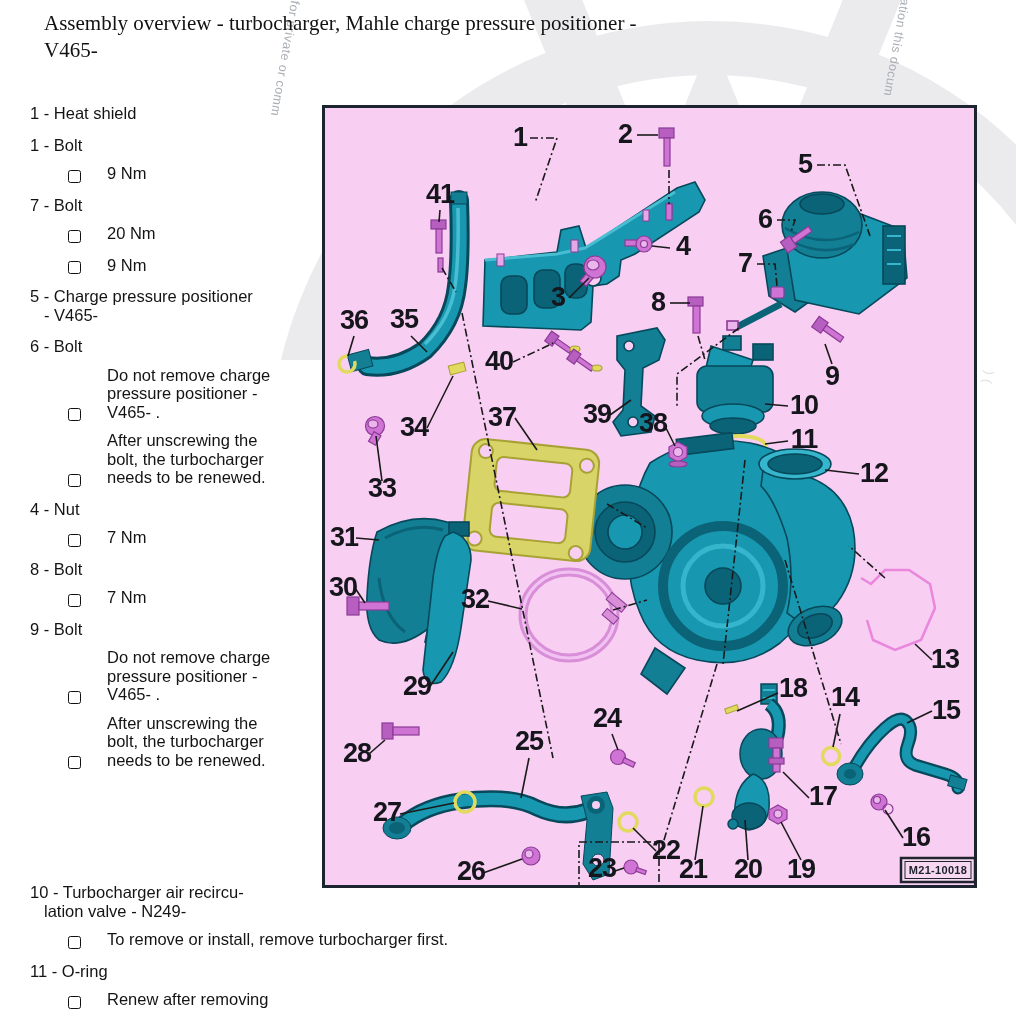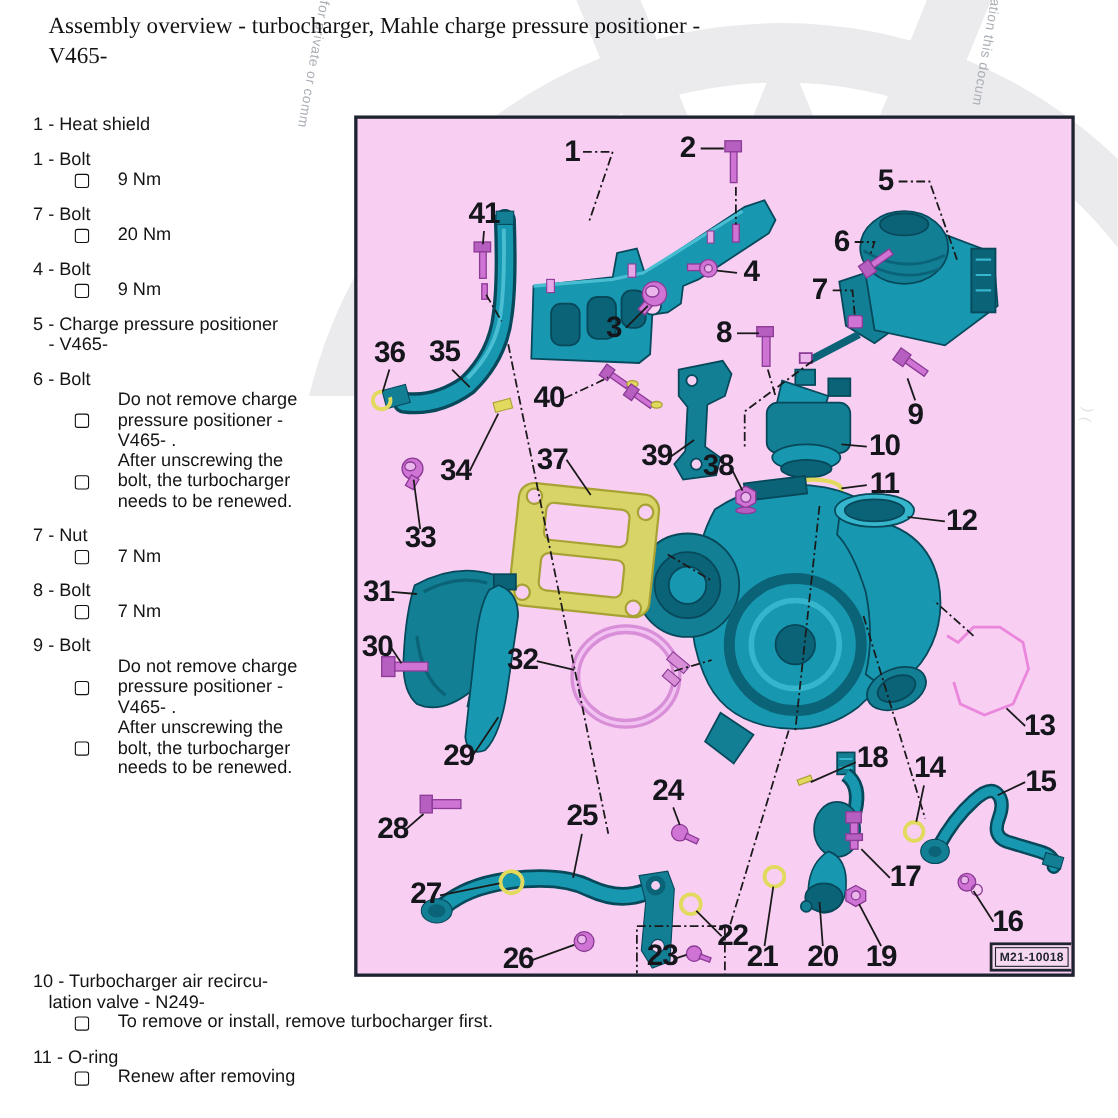--- a/index.html
+++ b/index.html
@@ -17,21 +17,21 @@
   .hdr{position:absolute;left:44px;top:10px;display:flex;z-index:2;}
   .hdr .sec{width:111px;flex:none;font-size:21px;line-height:27px;color:#121212;}
   .hdr .ttl{font-size:21px;line-height:27px;color:#121212;max-width:800px;font-family:Liberation Serif, serif;}
   
   .plist{position:absolute;z-index:2;font-size:16.5px;line-height:18.5px;}
   #list-top{left:30px;top:104px;width:290px;}
   #list-bottom{left:30px;top:883px;width:745px;}
   .item{margin-bottom:13px;}
   .item{padding-left:0;}
   .item .name-wrap{display:block;padding-left:14px;text-indent:-14px;}
-  .note{display:flex;align-items:center;margin-left:38px;}
+  .note{display:flex;align-items:flex-end;margin-top:10px;margin-left:38px;}
   .cbx{flex:none;width:11px;height:11px;border:1.8px solid #121212;border-radius:2.5px;
        margin-top:2px;}
   .ntext{margin-left:26px;}
   a.plink{color:#ee0000;text-decoration:underline;cursor:pointer;}
   
   .diagram{position:absolute;left:322px;top:105px;width:649px;height:777px;z-index:1;
            background:#f8cef2;border:3px solid #1c2430;}
   .diagram svg{display:block;}
   .dlabel{font-family:"Liberation Sans",sans-serif;font-weight:bold;font-size:27px;
           letter-spacing:-1px;fill:#15151c;}
@@ -69,42 +69,41 @@
         </div>
       </div>
       <div class="item">
         <span class="name-wrap">7 - Bolt</span>
         <div class="note">
           <span class="cbx"></span>
           <span class="ntext">20 Nm</span>
         </div>
       </div>
       <div class="item">
-        <span class="name-wrap">4 - Bolt</span>
         <div class="note">
           <span class="cbx"></span>
           <span class="ntext">9 Nm</span>
         </div>
       </div>
       <div class="item">
         <span class="name-wrap">5 - Charge pressure positioner<br>- V465-</span>
       </div>
       <div class="item">
         <span class="name-wrap">6 - Bolt</span>
         <div class="note">
           <span class="cbx"></span>
           <span class="ntext">Do not remove charge<br>pressure positioner -<br>V465- .</span>
         </div>
         <div class="note">
           <span class="cbx"></span>
           <span class="ntext">After unscrewing the<br>bolt, the turbocharger<br>needs to be renewed.</span>
         </div>
       </div>
       <div class="item">
-        <span class="name-wrap">7 - Nut</span>
+        <span class="name-wrap">4 - Nut</span>
         <div class="note">
           <span class="cbx"></span>
           <span class="ntext">7 Nm</span>
         </div>
       </div>
       <div class="item">
         <span class="name-wrap">8 - Bolt</span>
         <div class="note">
           <span class="cbx"></span>
           <span class="ntext">7 Nm</span>

